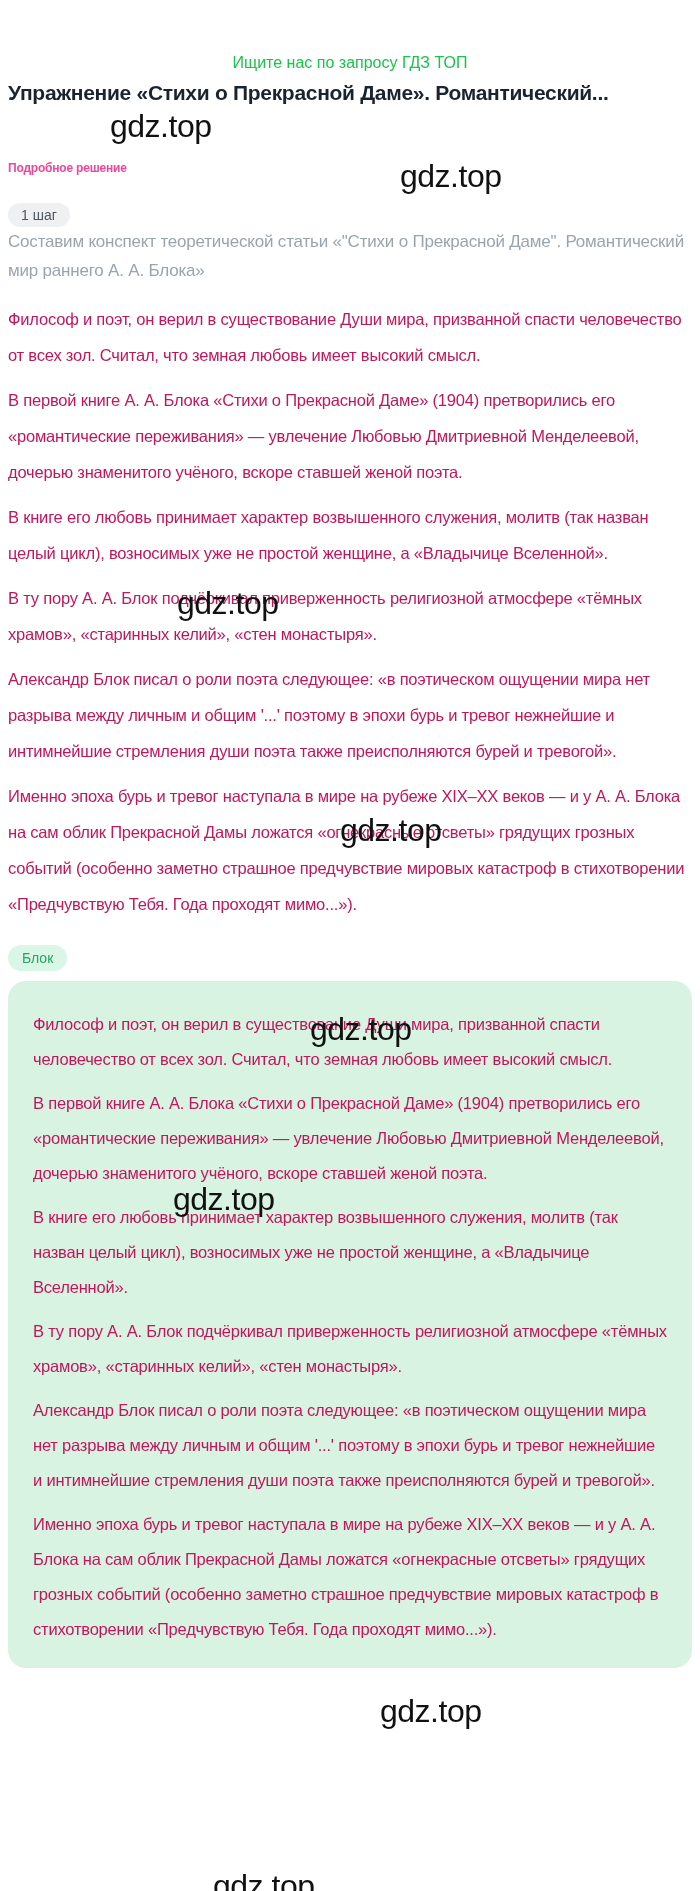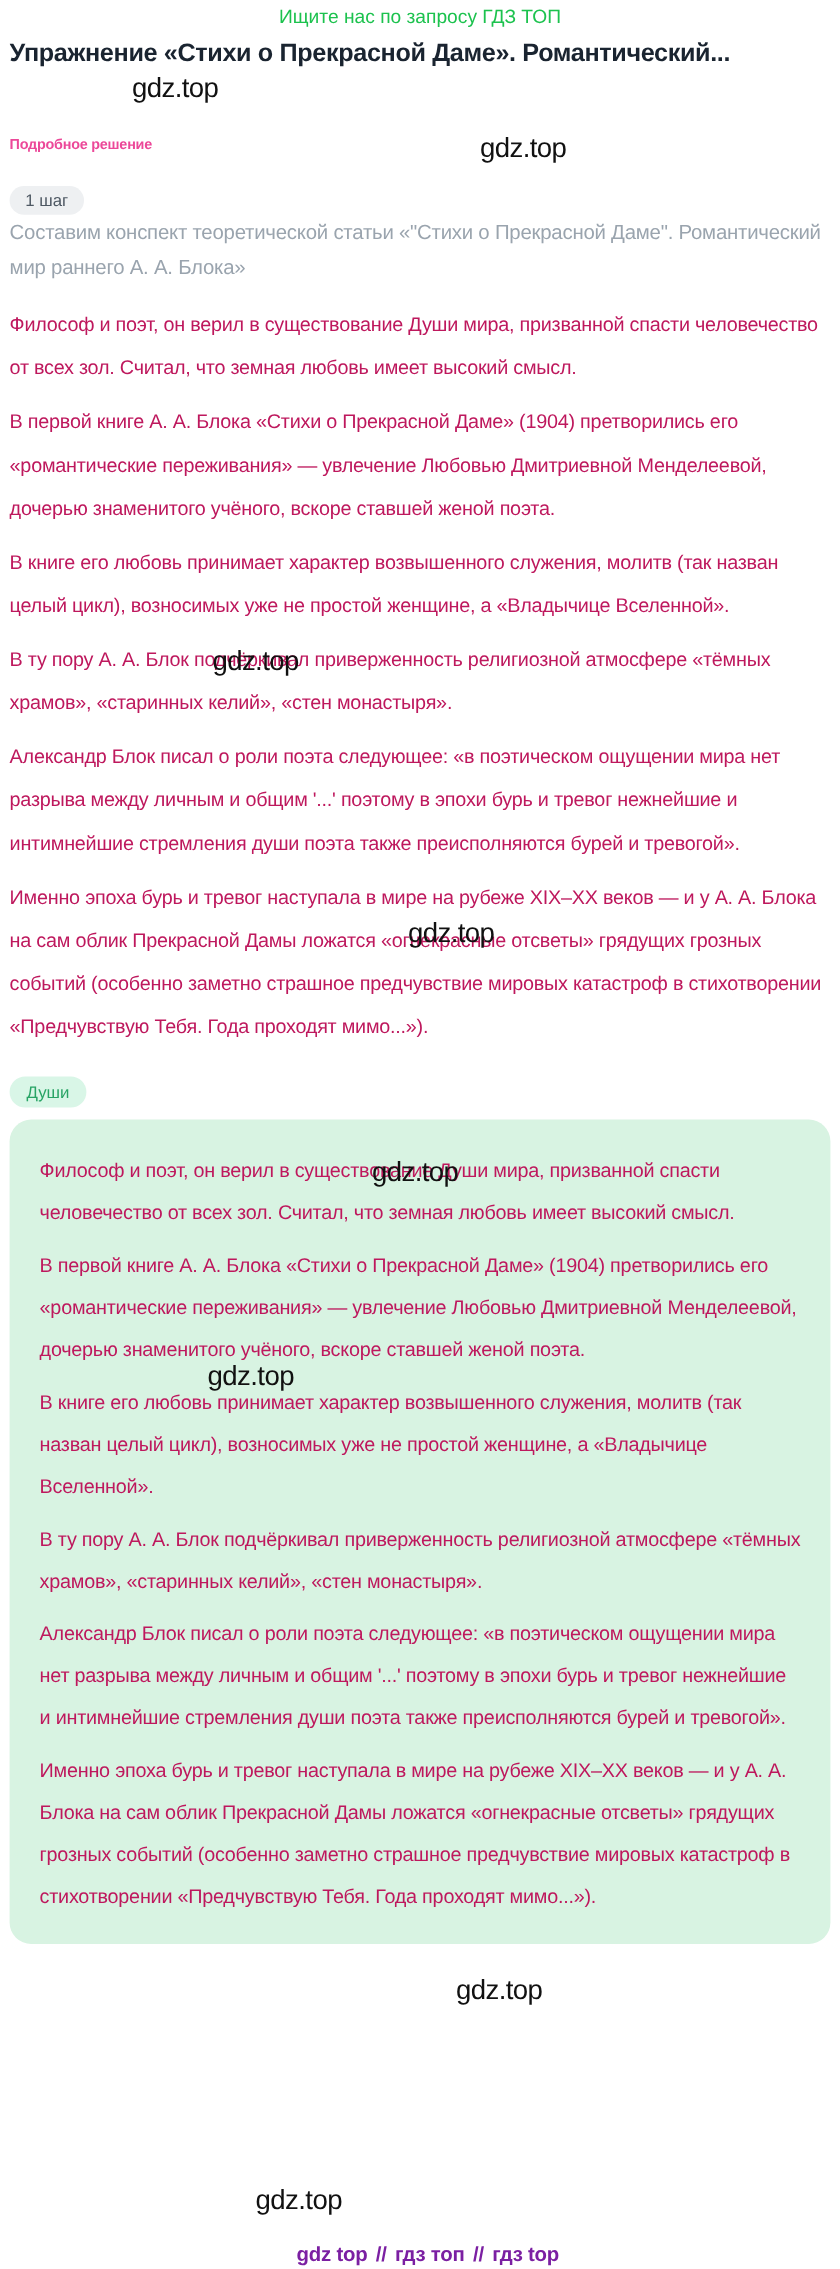--- a/index.html
+++ b/index.html
@@ -14,20 +14,21 @@
   .page { width: 100%; height: 100%; position: relative; padding: 0 8px; }
 
   .promo {
     display: block;
     text-align: center;
     padding-top: 6px;
     font-size: 16px;
     font-weight: 500;
     color: #1cc24e;
     text-decoration: none;
+    margin-top: 48px;
   }
   h1.title {
     margin-top: 9px;
     font-size: 21px;
     font-weight: 700;
     color: #1a2430;
     letter-spacing: -0.3px;
     white-space: nowrap;
     overflow: hidden;
   }
@@ -73,21 +74,21 @@
   .answer-box {
     margin-top: 10px;
     background: #d8f3e2;
     border-radius: 18px;
     padding: 26px 25px 12px 25px;
   }
   .answer-box p { line-height: 35px; margin-bottom: 9px; }
 
   .watermark {
     position: absolute;
-    font-size: 23px;
+    font-size: 32px;
     font-weight: 500;
     color: #111111;
     letter-spacing: -0.5px;
     pointer-events: none;
   }
   .footer {
     position: absolute;
     left: 0;
     bottom: 2px;
     width: 100%;
@@ -121,21 +122,21 @@
   <div class="solution">
     <p>Философ и поэт, он верил в существование Души мира, призванной спасти человечество от всех зол. Считал, что земная любовь имеет высокий смысл.</p>
     <p>В первой книге А. А. Блока «Стихи о Прекрасной Даме» (1904) претворились его «романтические переживания» — увлечение Любовью Дмитриевной Менделеевой, дочерью знаменитого учёного, вскоре ставшей женой поэта.</p>
     <p>В книге его любовь принимает характер возвышенного служения, молитв (так назван целый цикл), возносимых уже не простой женщине, а «Владычице Вселенной».</p>
     <p>В ту пору А. А. Блок подчёркивал приверженность религиозной атмосфере «тёмных храмов», «старинных келий», «стен монастыря».</p>
     <p>Александр Блок писал о роли поэта следующее: «в поэтическом ощущении мира нет разрыва между личным и общим '...' поэтому в эпохи бурь и тревог нежнейшие и интимнейшие стремления души поэта также преисполняются бурей и тревогой».</p>
     <p>Именно эпоха бурь и тревог наступала в мире на рубеже XIX–XX веков — и у А. А. Блока на сам облик Прекрасной Дамы ложатся «огнекрасные отсветы» грядущих грозных событий (особенно заметно страшное предчувствие мировых катастроф в стихотворении «Предчувствую Тебя. Года проходят мимо...»).</p>
   </div>
 
   <div>
-    <span class="answer-badge">Души</span>
+    <span class="answer-badge">Блок</span>
   </div>
 
   <div class="answer-box">
     <p>Философ и поэт, он верил в существование Души мира, призванной спасти человечество от всех зол. Считал, что земная любовь имеет высокий смысл.</p>
     <p>В первой книге А. А. Блока «Стихи о Прекрасной Даме» (1904) претворились его «романтические переживания» — увлечение Любовью Дмитриевной Менделеевой, дочерью знаменитого учёного, вскоре ставшей женой поэта.</p>
     <p>В книге его любовь принимает характер возвышенного служения, молитв (так назван целый цикл), возносимых уже не простой женщине, а «Владычице Вселенной».</p>
     <p>В ту пору А. А. Блок подчёркивал приверженность религиозной атмосфере «тёмных храмов», «старинных келий», «стен монастыря».</p>
     <p>Александр Блок писал о роли поэта следующее: «в поэтическом ощущении мира нет разрыва между личным и общим '...' поэтому в эпохи бурь и тревог нежнейшие и интимнейшие стремления души поэта также преисполняются бурей и тревогой».</p>
     <p>Именно эпоха бурь и тревог наступала в мире на рубеже XIX–XX веков — и у А. А. Блока на сам облик Прекрасной Дамы ложатся «огнекрасные отсветы» грядущих грозных событий (особенно заметно страшное предчувствие мировых катастроф в стихотворении «Предчувствую Тебя. Года проходят мимо...»).</p>
   </div>

